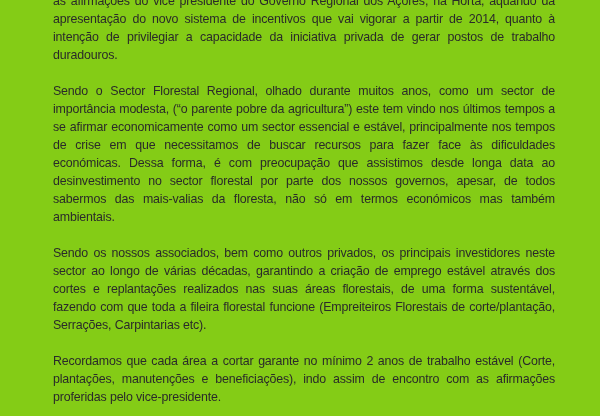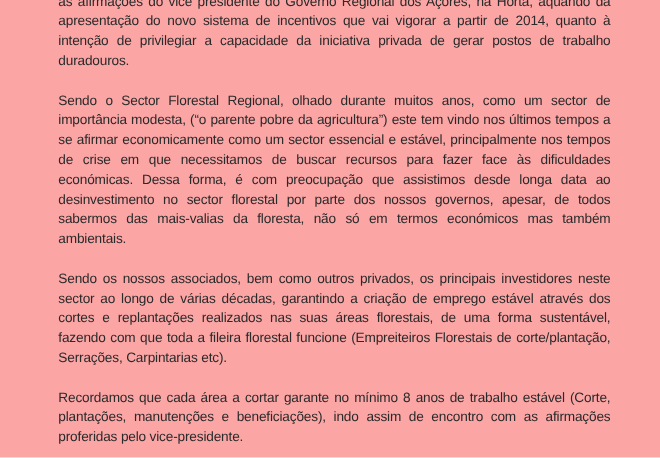--- a/index.html
+++ b/index.html
@@ -8,21 +8,21 @@
       width: 600px;
       height: 416px;
       overflow: hidden;
       background: #fdfdfd;
     }
     .page {
       position: relative;
       width: 600px;
       height: 416px;
       overflow: hidden;
-      background: #fca5a5;
+      background: #84cc16;
     }
     .content {
       position: absolute;
       left: 53px;
       top: -8px;
       width: 502px;
       font-family: "Liberation Sans", "DejaVu Sans", sans-serif;
       font-size: 12.4px;
       line-height: 18px;
       color: #2a2a2a;
@@ -34,16 +34,16 @@
     }
   </style>
 </head>
 <body>
 
 <div class="page">
   <div class="content">
     <p>as afirmações do vice presidente do Governo Regional dos Açores, na Horta, aquando da apresentação do novo sistema de incentivos que vai vigorar a partir de 2014, quanto à intenção de privilegiar a capacidade da iniciativa privada de gerar postos de trabalho duradouros.</p>
     <p>Sendo o Sector Florestal Regional, olhado durante muitos anos, como um sector de importância modesta, (“o parente pobre da agricultura”) este tem vindo nos últimos tempos a se afirmar economicamente como um sector essencial e estável, principalmente nos tempos de crise em que necessitamos de buscar recursos para fazer face às dificuldades económicas. Dessa forma, é com preocupação que assistimos desde longa data ao desinvestimento no sector florestal por parte dos nossos governos, apesar, de todos sabermos das mais-valias da floresta, não só em termos económicos mas também ambientais.</p>
     <p>Sendo os nossos associados, bem como outros privados, os principais investidores neste sector ao longo de várias décadas, garantindo a criação de emprego estável através dos cortes e replantações realizados nas suas áreas florestais, de uma forma sustentável, fazendo com que toda a fileira florestal funcione (Empreiteiros Florestais de corte/plantação, Serrações, Carpintarias etc).</p>
-    <p>Recordamos que cada área a cortar garante no mínimo 8 anos de trabalho estável (Corte, plantações, manutenções e beneficiações), indo assim de encontro com as afirmações proferidas pelo vice-presidente.</p>
+    <p>Recordamos que cada área a cortar garante no mínimo 2 anos de trabalho estável (Corte, plantações, manutenções e beneficiações), indo assim de encontro com as afirmações proferidas pelo vice-presidente.</p>
 
   </div>
 </div>
 
 </body></html>

